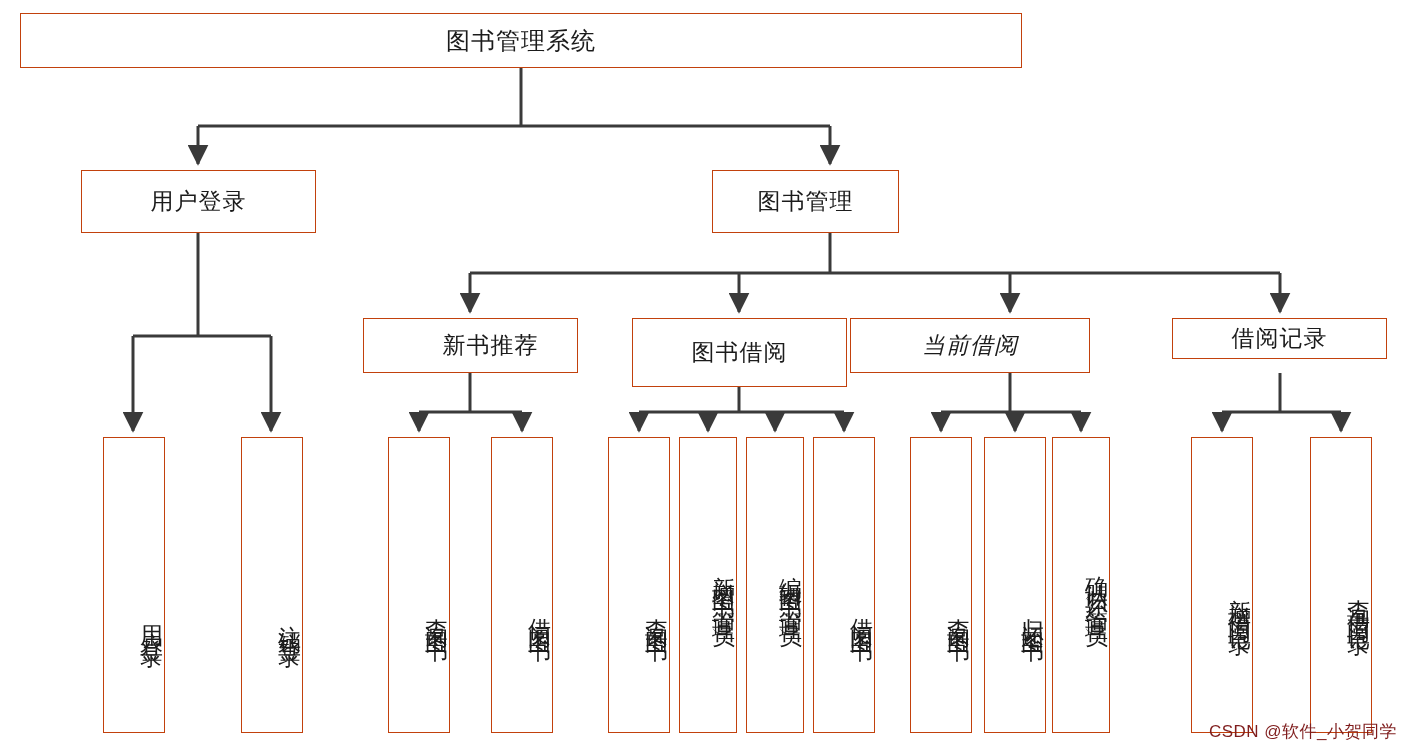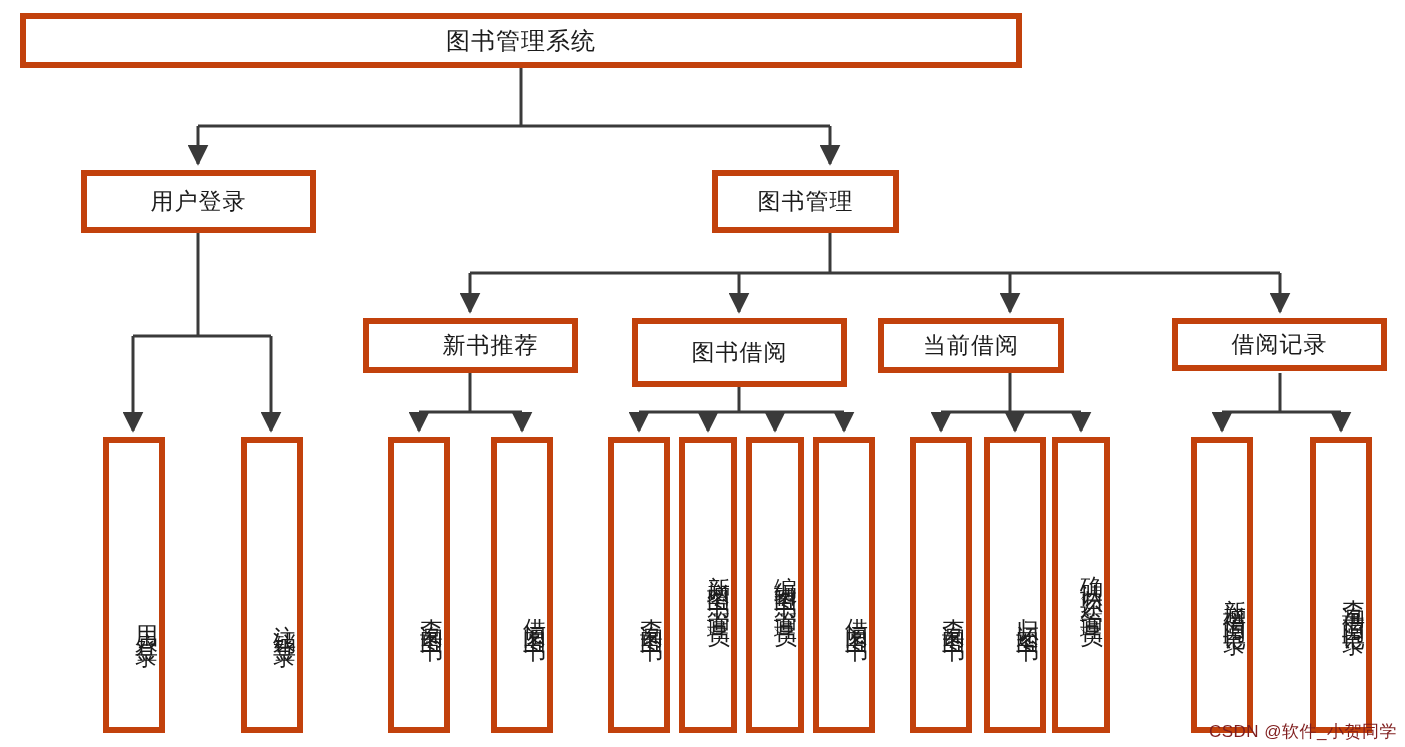--- a/index.html
+++ b/index.html
@@ -1,21 +1,21 @@
 <!DOCTYPE html>
 <html><head>
 <meta charset="utf-8">
 <style>
   html,body{margin:0;padding:0;background:#ffffff;}
   body{width:1405px;height:747px;overflow:hidden;
        font-family:"Liberation Sans","DejaVu Sans",sans-serif;}
   #stage{position:relative;width:1405px;height:747px;background:#fff;}
   svg#wires{position:absolute;left:0;top:0;width:1405px;height:747px;}
   .node{position:absolute;box-sizing:border-box;background:#ffffff;
-        border:6px solid #c2410c;display:flex;align-items:center;
+        border:1px solid #c2410c;display:flex;align-items:center;
         justify-content:center;color:#1b1b1b;}
   .node.h{font-size:23px;letter-spacing:1px;}
   .node.v{writing-mode:vertical-rl;text-orientation:upright;
           font-size:23px;letter-spacing:7px;line-height:1.05;
           padding-top:14px;align-items:flex-start;justify-content:center;}
   .node.root{font-size:24px;}
   .watermark{position:absolute;right:8px;bottom:4px;font-size:17px;
              color:#7f1d1d;letter-spacing:.5px;white-space:nowrap;}
 </style>
 </head>
@@ -73,22 +73,22 @@
     </g>
   </svg>
 
   <div class="node h root" style="left:20px;top:13px;width:1002px;height:55px;">图书管理系统</div>
 
   <div class="node h" style="left:81px;top:170px;width:235px;height:63px;">用户登录</div>
   <div class="node h" style="left:712px;top:170px;width:187px;height:63px;">图书管理</div>
 
   <div class="node h" style="left:363px;top:318px;width:215px;height:55px;padding-left:40px;">新书推荐</div>
   <div class="node h" style="left:632px;top:318px;width:215px;height:69px;">图书借阅</div>
-  <div class="node h" style="left:878px;top:318px;width:186px;height:55px;">当前借阅</div>
-  <div class="node h" style="left:1172px;top:318px;width:215px;height:53px;">借阅记录</div>
+  <div class="node h" style="left:850px;top:318px;width:240px;height:55px;font-style:italic;">当前借阅</div>
+  <div class="node h" style="left:1172px;top:318px;width:215px;height:41px;">借阅记录</div>
 
   <div class="node v" style="left:103px;top:437px;width:62px;height:296px;padding-top:72px;">用户登录</div>
   <div class="node v" style="left:241px;top:437px;width:62px;height:296px;padding-top:72px;">注销登录</div>
 
   <div class="node v" style="left:388px;top:437px;width:62px;height:296px;padding-top:58px;">查询图书</div>
   <div class="node v" style="left:491px;top:437px;width:62px;height:296px;padding-top:58px;">借阅图书</div>
 
   <div class="node v" style="left:608px;top:437px;width:62px;height:296px;padding-top:58px;">查询图书</div>
   <div class="node v" style="left:679px;top:437px;width:58px;height:296px;padding-top:8px;">新增图书（管理员）</div>
   <div class="node v" style="left:746px;top:437px;width:58px;height:296px;padding-top:8px;">编辑图书（管理员）</div>

